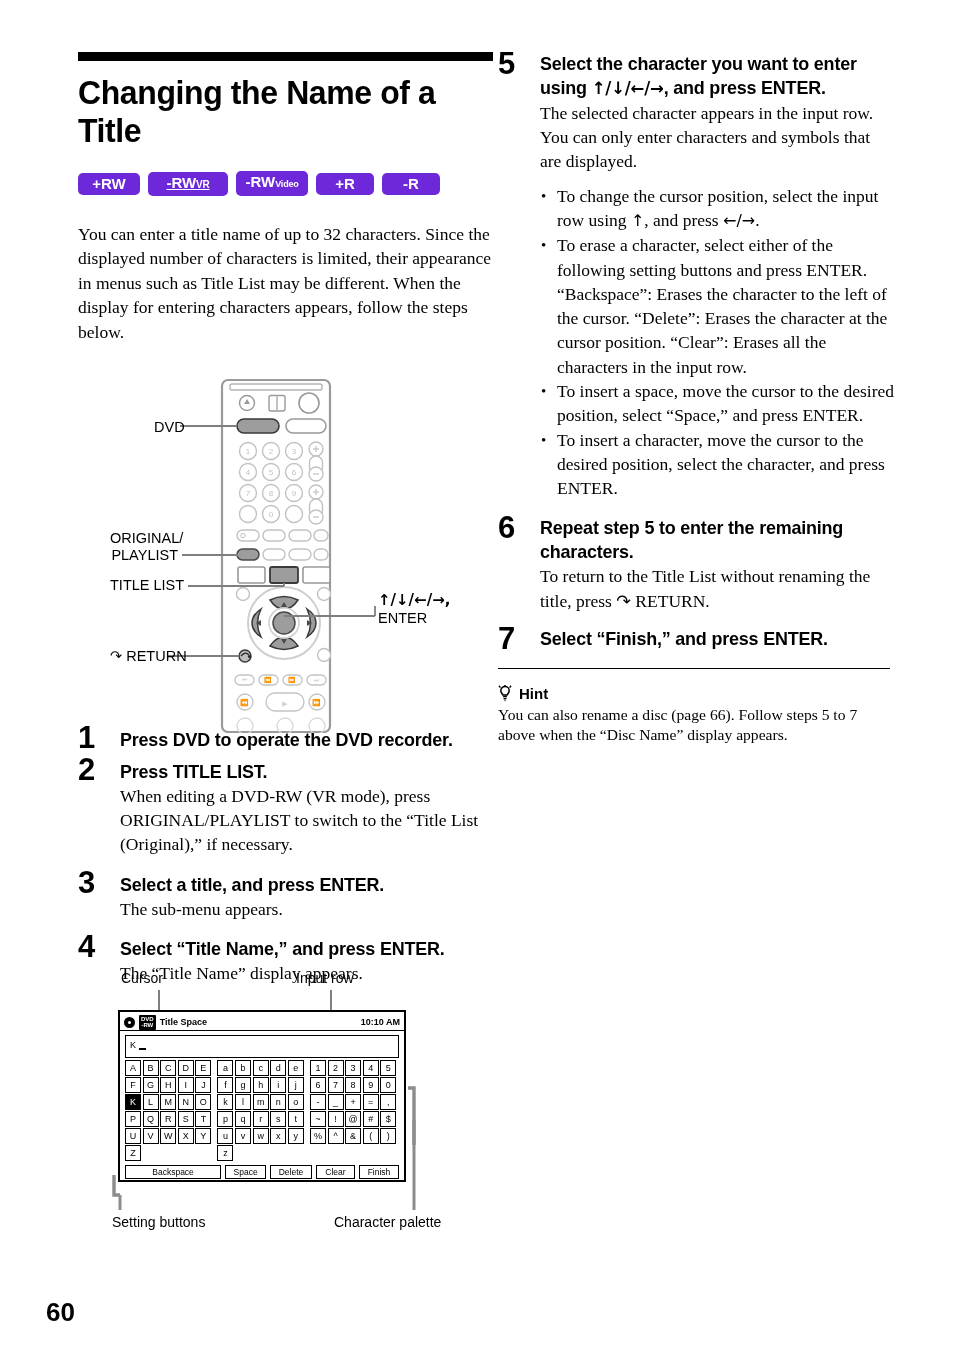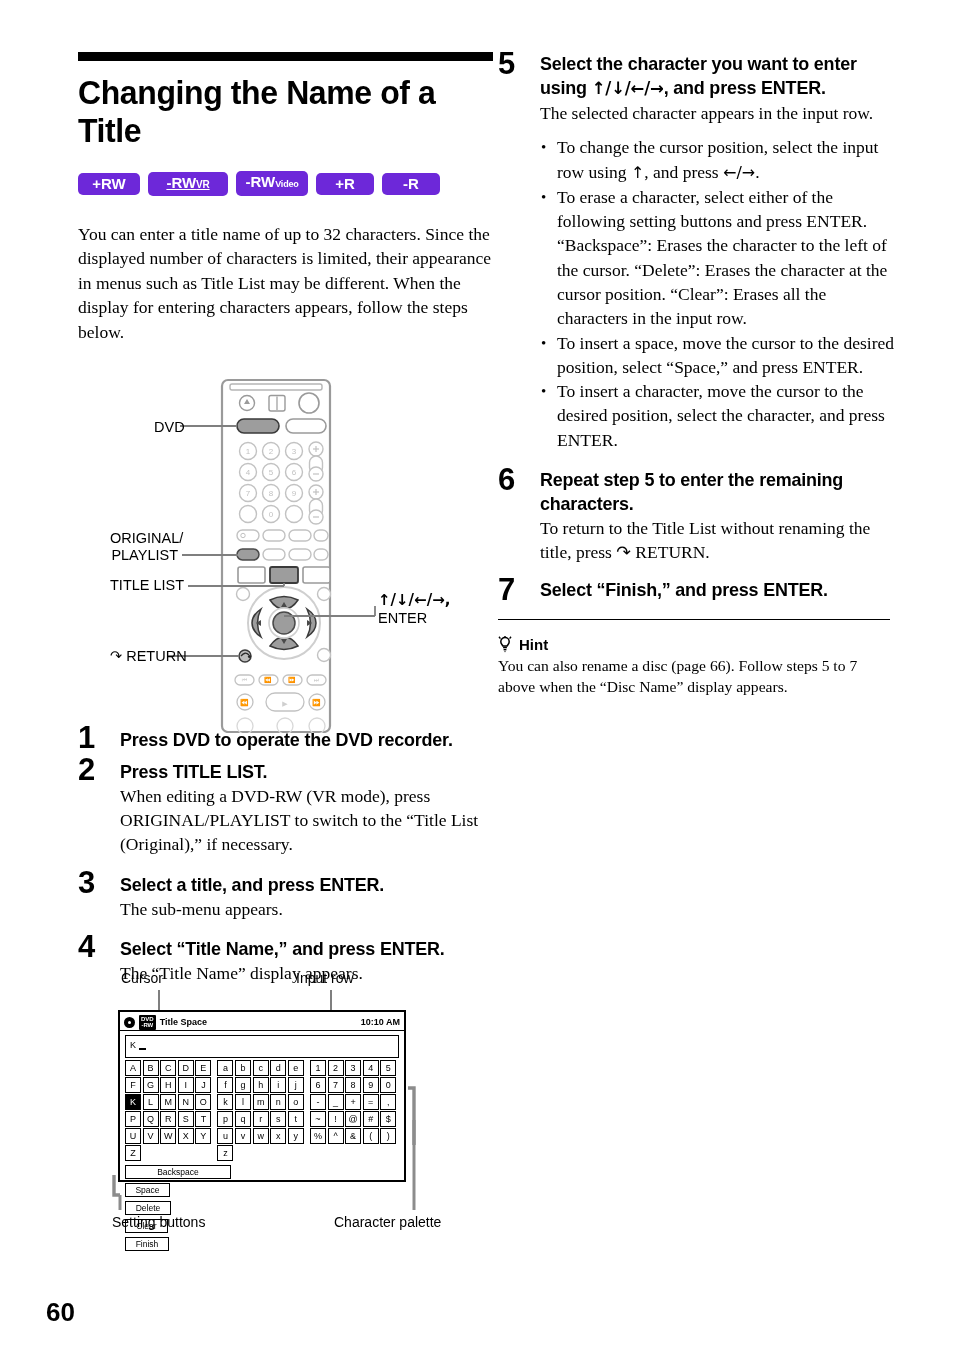--- a/index.html
+++ b/index.html
@@ -139,21 +139,21 @@
   .prow{display:flex;gap:1.6px;}
   .key{
     width:16px;height:15.5px;border:1.2px solid #000;box-sizing:border-box;
     font-family:"Liberation Sans", sans-serif;font-size:9px;
     display:flex;align-items:center;justify-content:center;background:#fff;
   }
   .key.sel{background:#000;color:#fff;border-color:#000;}
   .key.gap{border:none;background:transparent;}
   .grp{margin-left:4.5px;}
 
-  .setrow{display:flex;gap:4px;margin:4px 5px 0 5px;flex-direction:column;}
+  .setrow{display:flex;gap:4px;margin:4px 5px 0 5px;}
   .sbtn{
     height:14px;border:1.3px solid #000;box-sizing:border-box;
     font-family:"Liberation Sans", sans-serif;font-size:8.5px;
     display:flex;align-items:center;justify-content:center;background:#fff;
   }
   .sb-backspace{width:106px;}
   .sb-space{width:45px;}
   .sb-delete{width:46px;}
   .sb-clear{width:43px;}
   .sb-finish{width:44px;}
@@ -501,20 +501,21 @@
 
   <div class="col-right">
 
     <div class="step">
       <div class="num" style="top:-4px;">5</div>
       <div class="head">Select the character you want to enter</div>
       <div class="head">
         <span>using </span><span class="arw">↑/↓/←/→</span><span>, and press ENTER.</span>
       </div>
       <p class="sub">The selected character appears in the input row.</p>
+      <p class="sub">You can only enter characters and symbols that are displayed.</p>
 
       <ul class="bullets">
         <li><span>To change the cursor position, select the input row using </span><span class="arwr">↑</span><span>, and press </span><span class="arwr">←/→</span><span>.</span></li>
         <li>To erase a character, select either of the following setting buttons and press ENTER. “Backspace”: Erases the character to the left of the cursor. “Delete”: Erases the character at the cursor position. “Clear”: Erases all the characters in the input row.</li>
         <li>To insert a space, move the cursor to the desired position, select “Space,” and press ENTER.</li>
         <li>To insert a character, move the cursor to the desired position, select the character, and press ENTER.</li>
       </ul>
     </div>
 
     <div class="step" style="margin-top:16px;">

